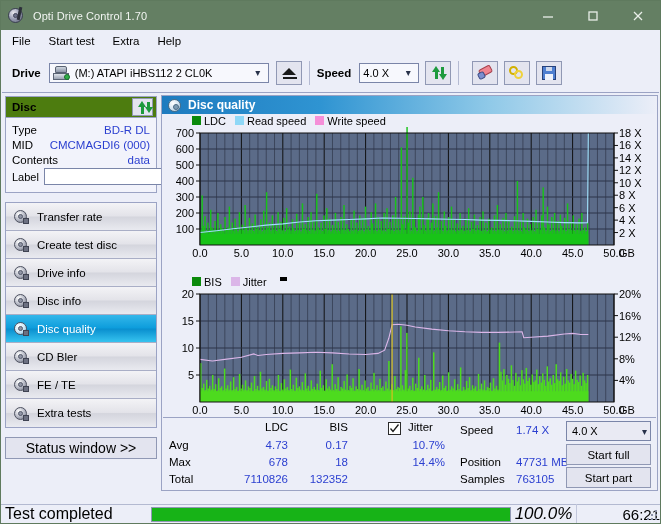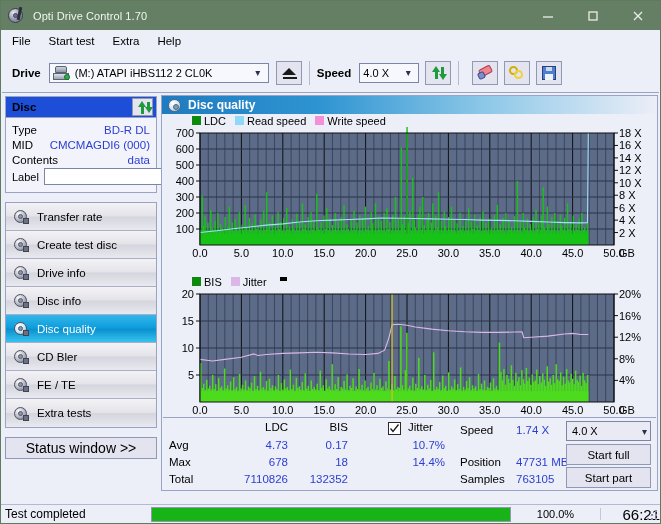--- a/index.html
+++ b/index.html
@@ -151,21 +151,21 @@
   .save-ico { position: relative; width: 14px; height: 14px; }
   .save-ico .outer { position: absolute; inset: 0; background: #4f7fd0; border: 1px solid #27417a; }
   .save-ico .lab { position: absolute; left: 3px; bottom: 0px; width: 8px; height: 6px; background: #eef2fb; }
   .save-ico .shut { position: absolute; left: 4px; top: 1px; width: 6px; height: 4px; background: #cfd9ec; }
 
   
   #left {
     position: absolute; left: 4px; top: 95px; width: 152px;
   }
   .panel-head {
-    height: 22px; background: #1d4ed8; border: 1px solid #9ba3c4;
+    height: 22px; background: #4d7c0f; border: 1px solid #9ba3c4;
     display: flex; align-items: center; padding: 0 3px 0 6px;
     font-weight: bold; font-size: 11.5px;
   }
   .panel-head .mini-btn {
     margin-left: auto; width: 21px; height: 18px; background: #e3e4ef; border: 1px solid #9098b4;
     display: flex; align-items: center; justify-content: center;
   }
   #disc-body {
     border: 1px solid #9ba3c4; border-top: none; background: #f2f3fb;
     padding: 4px 6px 6px 6px;
@@ -285,26 +285,26 @@
   }
   #start-full { top: 26px; }
   #start-part { top: 49px; }
 
   
   #bottombar {
     position: absolute; left: 0px; bottom: 0px; width: 659px; height: 19px;
     background: #eceef8; display: flex; align-items: center;
     border-top: 1px solid #b3b9d1;
   }
-  #status-text { width: 150px; padding-left: 4px; font-size: 12px; white-space: nowrap; }
+  #status-text { width: 150px; padding-left: 4px; font-size: 16px; white-space: nowrap; }
   #progress-outer {
     width: 360px; height: 15px; background: #ffffff; border: 1px solid #9098b4; position: relative;
   }
   #progress-fill { position: absolute; left: 0; top: 0; bottom: 0; width: 100%; background: #17b317; }
-  #pct { width: 90px; text-align: center; font-size: 11px; border-right: 1px solid #c2c7dc; }
+  #pct { width: 66px; text-align: center; font-size: 17px; border-right: 1px solid #c2c7dc; font-style: italic; }
   #elapsed { flex: 1; text-align: right; font-size: 15px; }
   #grip { position: absolute; right: 2px; bottom: 2px; width: 12px; height: 12px; }
   #grip i { position: absolute; width: 2px; height: 2px; background: #8b90a6; }
 </style>
 </head>
 <body>
 
 <div id="app">
 
   <div id="titlebar">

